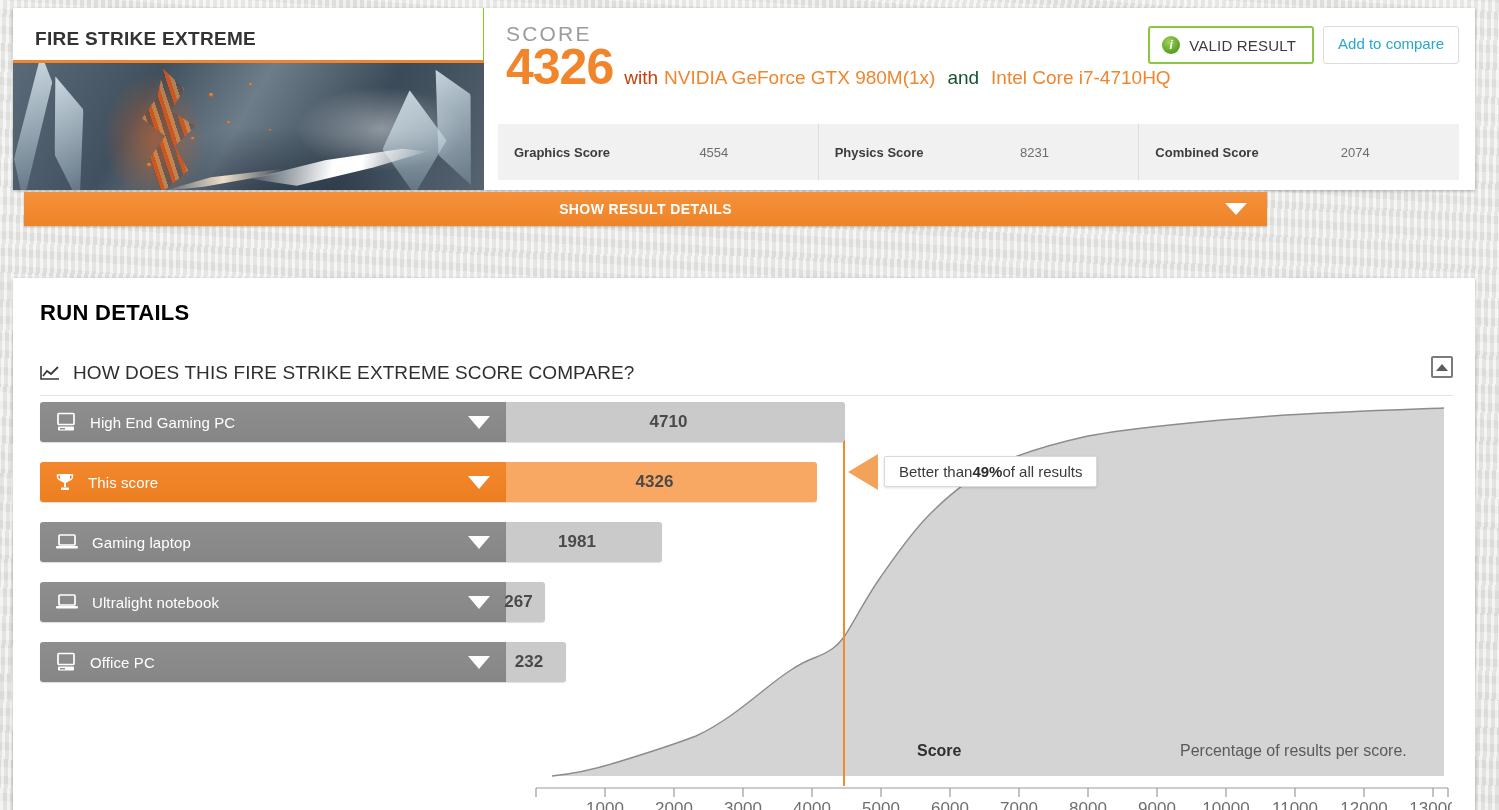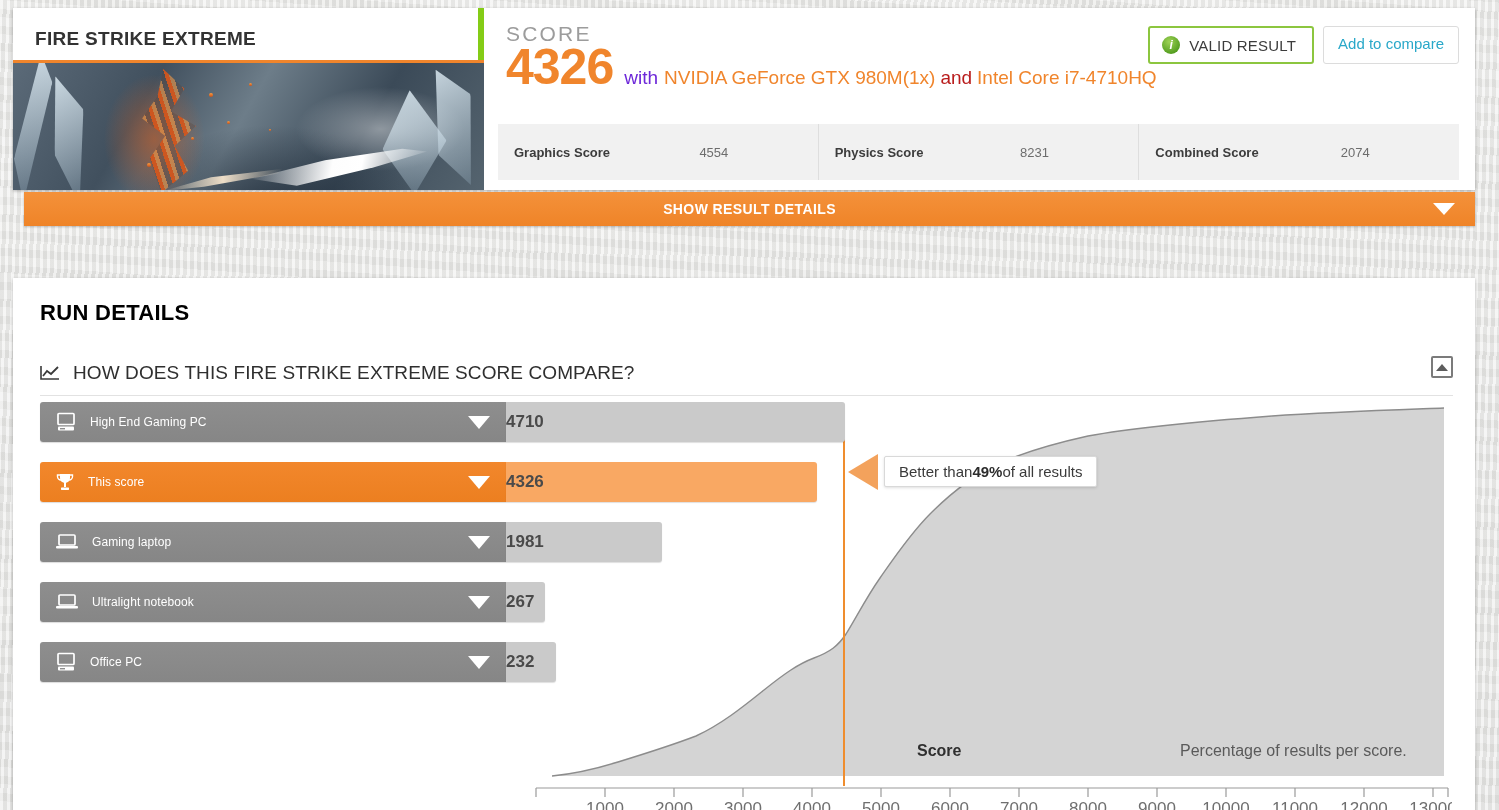--- a/index.html
+++ b/index.html
@@ -20,21 +20,21 @@
       linear-gradient(#ebebe9,#e3e3e1);
     opacity:.9;
   }
 
   
   .top-panel{
     position:absolute; left:13px; top:8px; width:1462px; height:182px;
     background:#fff; box-shadow:0 1px 3px rgba(0,0,0,.28);
     display:flex;
   }
-  .bench-card{ width:471px; border-right:6px solid #84cc16; position:relative; }
+  .bench-card{ width:471px; border-right:1px solid #84cc16; position:relative; }
   .bench-title{
     font-size:19px; font-weight:bold; color:#333; letter-spacing:.3px;
     padding:20px 0 0 22px;
   }
   .bench-img{
     position:absolute; left:0; top:52px; width:471px; height:130px;
     border-top:3px solid #f0852c; overflow:hidden;
     background:
       radial-gradient(ellipse 120px 60px at 78% 52%, rgba(255,255,255,.42), transparent 70%),
       radial-gradient(ellipse 70px 90px at 30% 60%, rgba(214,96,33,.55), transparent 72%),
@@ -62,23 +62,23 @@
   .blade2{
     position:absolute; left:150px; top:104px; width:120px; height:30px;
     background:linear-gradient(90deg,rgba(255,220,180,0),rgba(255,236,210,.9),rgba(255,255,255,0));
     clip-path:polygon(0 80%,40% 34%,100% 6%,96% 22%,34% 66%);
   }
 
   .score-side{ flex:1; padding:14px 20px 0 22px; position:relative; }
   .score-word{ font-size:21px; color:#9c9c9c; letter-spacing:2.2px; font-weight:normal; }
   .score-line{ display:flex; align-items:baseline; margin-top:-4px; }
   .score-num{ font-size:50px; font-weight:bold; color:#f0852c; letter-spacing:-1px; line-height:1; }
-  .score-with{ font-size:19px; color:#6d28d9; margin-left:11px; }
+  .score-with{ font-size:19px; color:#c2410c; margin-left:11px; }
   .score-hw{ font-size:19px; font-weight:normal; color:#f0852c; }
-  .score-and{ font-size:19px; color:#b91c1c; margin:0 5px; }
+  .score-and{ font-size:19px; color:#14532d; margin:0 12px; }
 
   .badges{ position:absolute; right:16px; top:18px; display:flex; gap:9px; }
   .valid-badge{
     border:2px solid #8cc63f; border-radius:3px; padding:8px 16px 8px 12px;
     display:flex; align-items:center; gap:9px; background:#fff;
   }
   .valid-badge .txt{ font-size:15px; color:#3c3c3c; letter-spacing:.2px; }
   .info-dot{
     width:18px; height:18px; border-radius:50%;
     background:radial-gradient(circle at 40% 32%, #9fd356, #4f9a1c 78%);
@@ -97,21 +97,21 @@
   .sub{
     flex:1; display:flex; align-items:center; position:relative;
     padding:0 16px; border-right:1px solid #dedede;
   }
   .sub:last-child{ border-right:none; }
   .sub .k{ font-size:13px; font-weight:bold; color:#3c3c3c; }
   .sub .v{ position:absolute; left:63%; font-size:13px; color:#6d6d6d; }
 
   
   .show-bar{
-    position:absolute; left:24px; top:192px; width:1451px; height:34px;
+    position:absolute; left:24px; top:192px; width:1243px; height:34px;
     background:linear-gradient(#f4913a,#ef8428);
     display:flex; align-items:center; justify-content:center;
     box-shadow:0 1px 2px rgba(0,0,0,.22);
     cursor:pointer;
   }
   .show-bar .lbl{ color:#fff; font-size:14px; font-weight:bold; letter-spacing:.4px; }
   .show-bar .caret{
     position:absolute; right:20px; width:0;height:0;
     border-left:11px solid transparent;border-right:11px solid transparent;border-top:12px solid #fff;
   }
@@ -150,29 +150,29 @@
   .bars{ position:absolute; left:0; top:0; width:100%; }
   .bar-row{ position:relative; height:40px; margin-bottom:20px; }
   .bar-label{
     position:absolute; left:0; top:0; height:40px; width:466px;
     background:linear-gradient(#8e8e8e,#868686);
     border-radius:3px 0 0 3px;
     display:flex; align-items:center; padding-left:15px; gap:13px;
     box-shadow:0 1px 1px rgba(0,0,0,.14);
   }
   .bar-row.me .bar-label{ background:linear-gradient(#f2872c,#ec7f20); }
-  .bar-label .nm{ font-size:12px; color:#fff; letter-spacing:.1px;text-align:right; }
+  .bar-label .nm{ font-size:15px; color:#fff; letter-spacing:.1px;text-align:right; }
   .bar-label .dd{
     position:absolute; right:16px; width:0;height:0;
     border-left:11px solid transparent;border-right:11px solid transparent;border-top:13px solid #fff;
   }
   .bar-value{
     position:absolute; left:466px; top:0; height:40px;
     background:#cacaca; border-radius:0 3px 3px 0;
-    display:flex; align-items:center; justify-content:flex-start;
+    display:flex; align-items:center; justify-content:center;
     padding-right:14px; box-shadow:0 1px 1px rgba(0,0,0,.13);
   }
   .bar-row.me .bar-value{ background:#f9a濃; }
   .bar-row.me .bar-value{ background:#f9a863; }
   .bar-value .num{ font-size:17px; font-weight:bold; color:#4a4a4a; }
 
   .marker-line{
     position:absolute; left:803px; top:14px; width:2px; height:370px;
     background:#ef8d2e;
   }
@@ -410,21 +410,21 @@
           <span class="icon">
             <svg width="22" height="20" viewBox="0 0 22 20">
               <rect x="3" y="1.5" width="16" height="11" rx="1" fill="none" stroke="#fff" stroke-width="1.7"></rect>
               <rect x="3" y="14.5" width="16" height="4" rx="1" fill="#fff"></rect>
               <rect x="5" y="16" width="5" height="1.4" fill="#8e8e8e"></rect>
             </svg>
           </span>
           <span class="nm">Office PC</span>
           <span class="dd"></span>
         </div>
-        <div class="bar-value" style="width:50px">
+        <div class="bar-value" style="width:60px">
           <span class="num">232</span>
         </div>
       </div>
     </div>
 
     <div class="tt-arrow"></div>
     <div class="tooltip">
       <span>Better than </span>
       <b>49%</b>
       <span> of all results</span>

